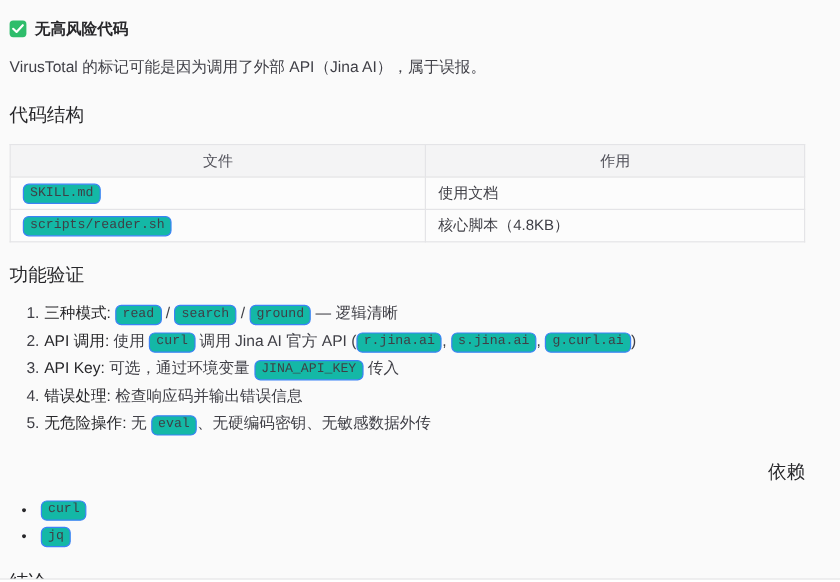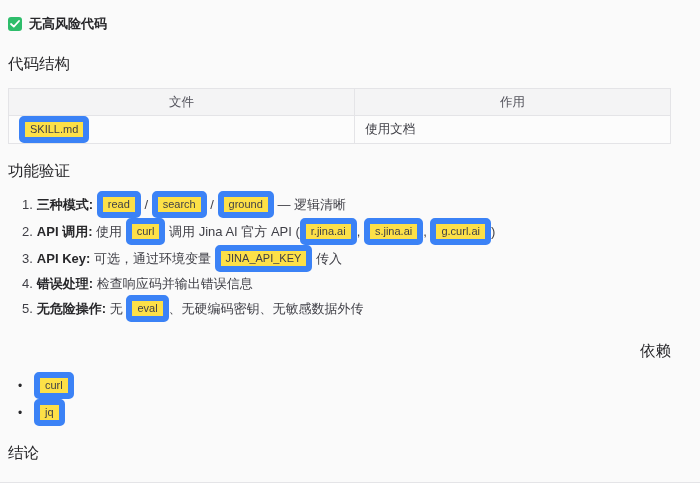--- a/index.html
+++ b/index.html
@@ -47,36 +47,36 @@
   table.files th {
     background: #f4f4f5;
     font-weight: 400; color: #52525b;
   }
   table.files td { text-align: left; color: #3f3f46; }
   .col-file { width: 52.3%; }
 
   
   code.chip {
     display: inline-block;
-    font-family: Liberation Sans, sans-serif;
+    font-family: Liberation Mono, monospace;
     font-size: 11px; line-height: 15px;
     color: #3f3f46;
-    background: #fde047;
-    border: 6px solid #3b82f6;
+    background: #14b8a6;
+    border: 1px solid #3b82f6;
     border-radius: 5px;
     padding: 0 5px;
     vertical-align: 1px;
     white-space: nowrap;
   }
 
   
   .olist { margin-top: 9px; }
   .olist-item { line-height: 23px; padding-left: 14px; white-space: nowrap; }
   .olist-item .num { margin-right: 4px; }
-  .olist-item strong, .rich strong { color: #27272a; font-weight: 700; }
+  .olist-item strong, .rich strong { color: #27272a; font-weight: 400; }
 
   
   .ulist { margin-top: 10px; }
   .ulist-item { line-height: 22px; padding-left: 10px; display: flex; align-items: center; }
   .ulist-item .bullet { font-size: 12px; color: #27272a; width: 16px; flex: 0 0 auto; }
 </style>
 </head>
 <body>
 
 <div class="page" style="background: rgb(250, 250, 250); border-bottom-color: rgb(228, 228, 231);">
@@ -84,34 +84,39 @@
 
     <div class="check-line">
       <span class="checkbox" style="background: rgb(46, 189, 107);">
         <svg width="10" height="8" viewBox="0 0 10 8">
             <polyline points="1,4 3.8,6.6 9,1" fill="none" stroke="#ffffff" stroke-width="1.8" stroke-linecap="round" stroke-linejoin="round"></polyline>
           </svg>
       </span>
       <span class="check-label">无高风险代码</span>
     </div>
 
+    <p class="body-text">VirusTotal 的标记可能是因为调用了外部 API（Jina AI），属于误报。</p>
 
     <h3 class="sec h-structure">代码结构</h3>
 
     <table class="files">
       <thead>
         <tr>
           <th class="col-file">文件</th>
           <th>作用</th>
         </tr>
       </thead>
       <tbody>
         <tr>
           <td><code class="chip">SKILL.md</code></td>
           <td>使用文档</td>
+        </tr>
+        <tr>
+          <td><code class="chip">scripts/reader.sh</code></td>
+          <td>核心脚本（4.8KB）</td>
         </tr>
       </tbody>
     </table>
 
     <h3 class="sec h-verify">功能验证</h3>
 
     <div class="olist">
       <div class="olist-item">
         <span class="num">1.</span><span class="rich"><strong>三种模式:</strong><span> </span><code class="chip">read</code><span> / </span><code class="chip">search</code><span> / </span><code class="chip">ground</code><span> — 逻辑清晰</span></span>
       </div>

